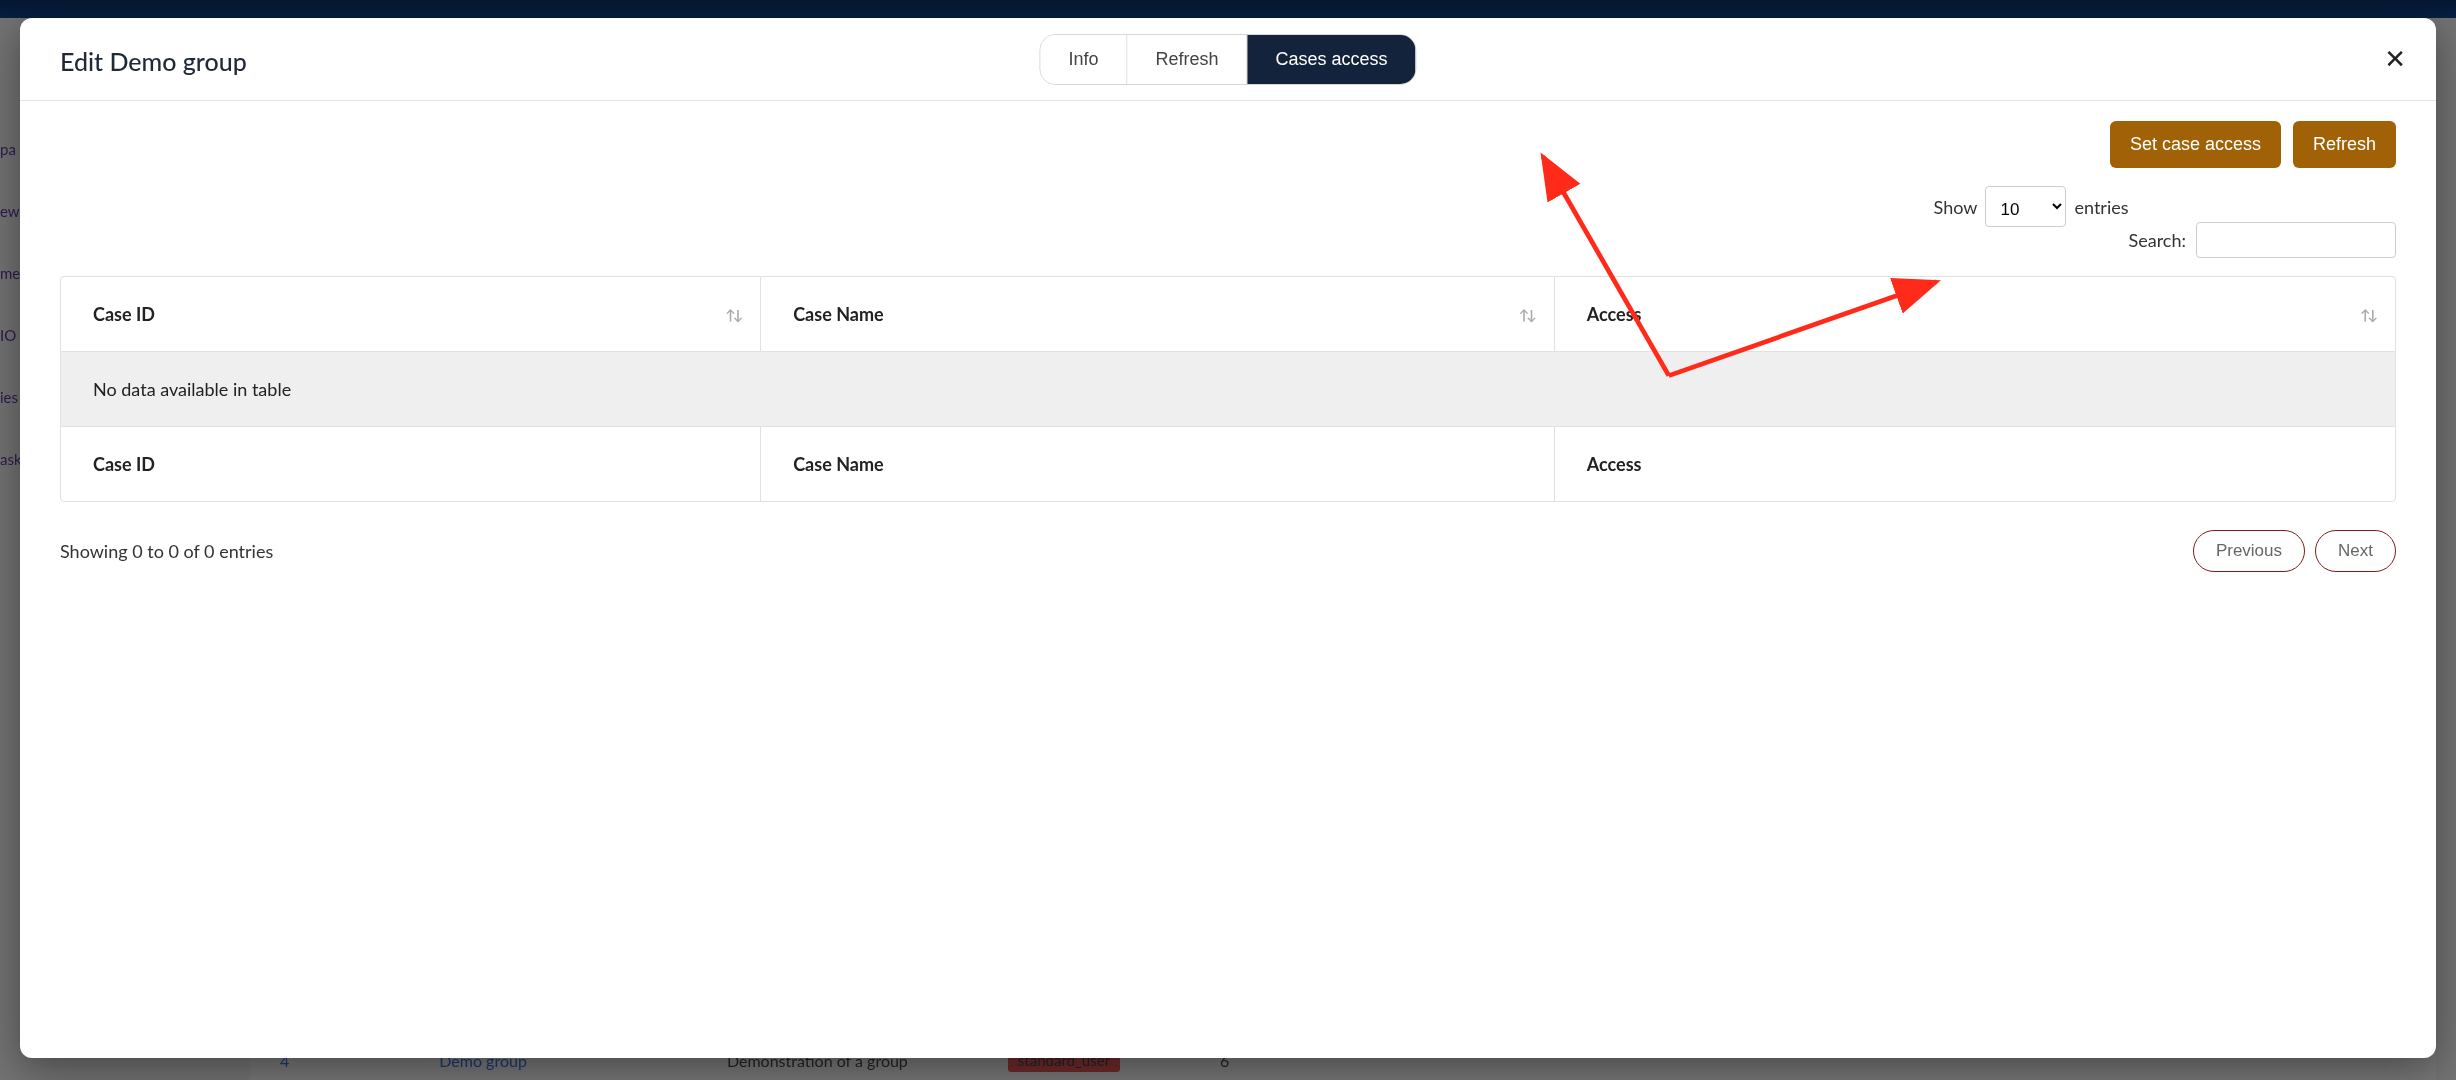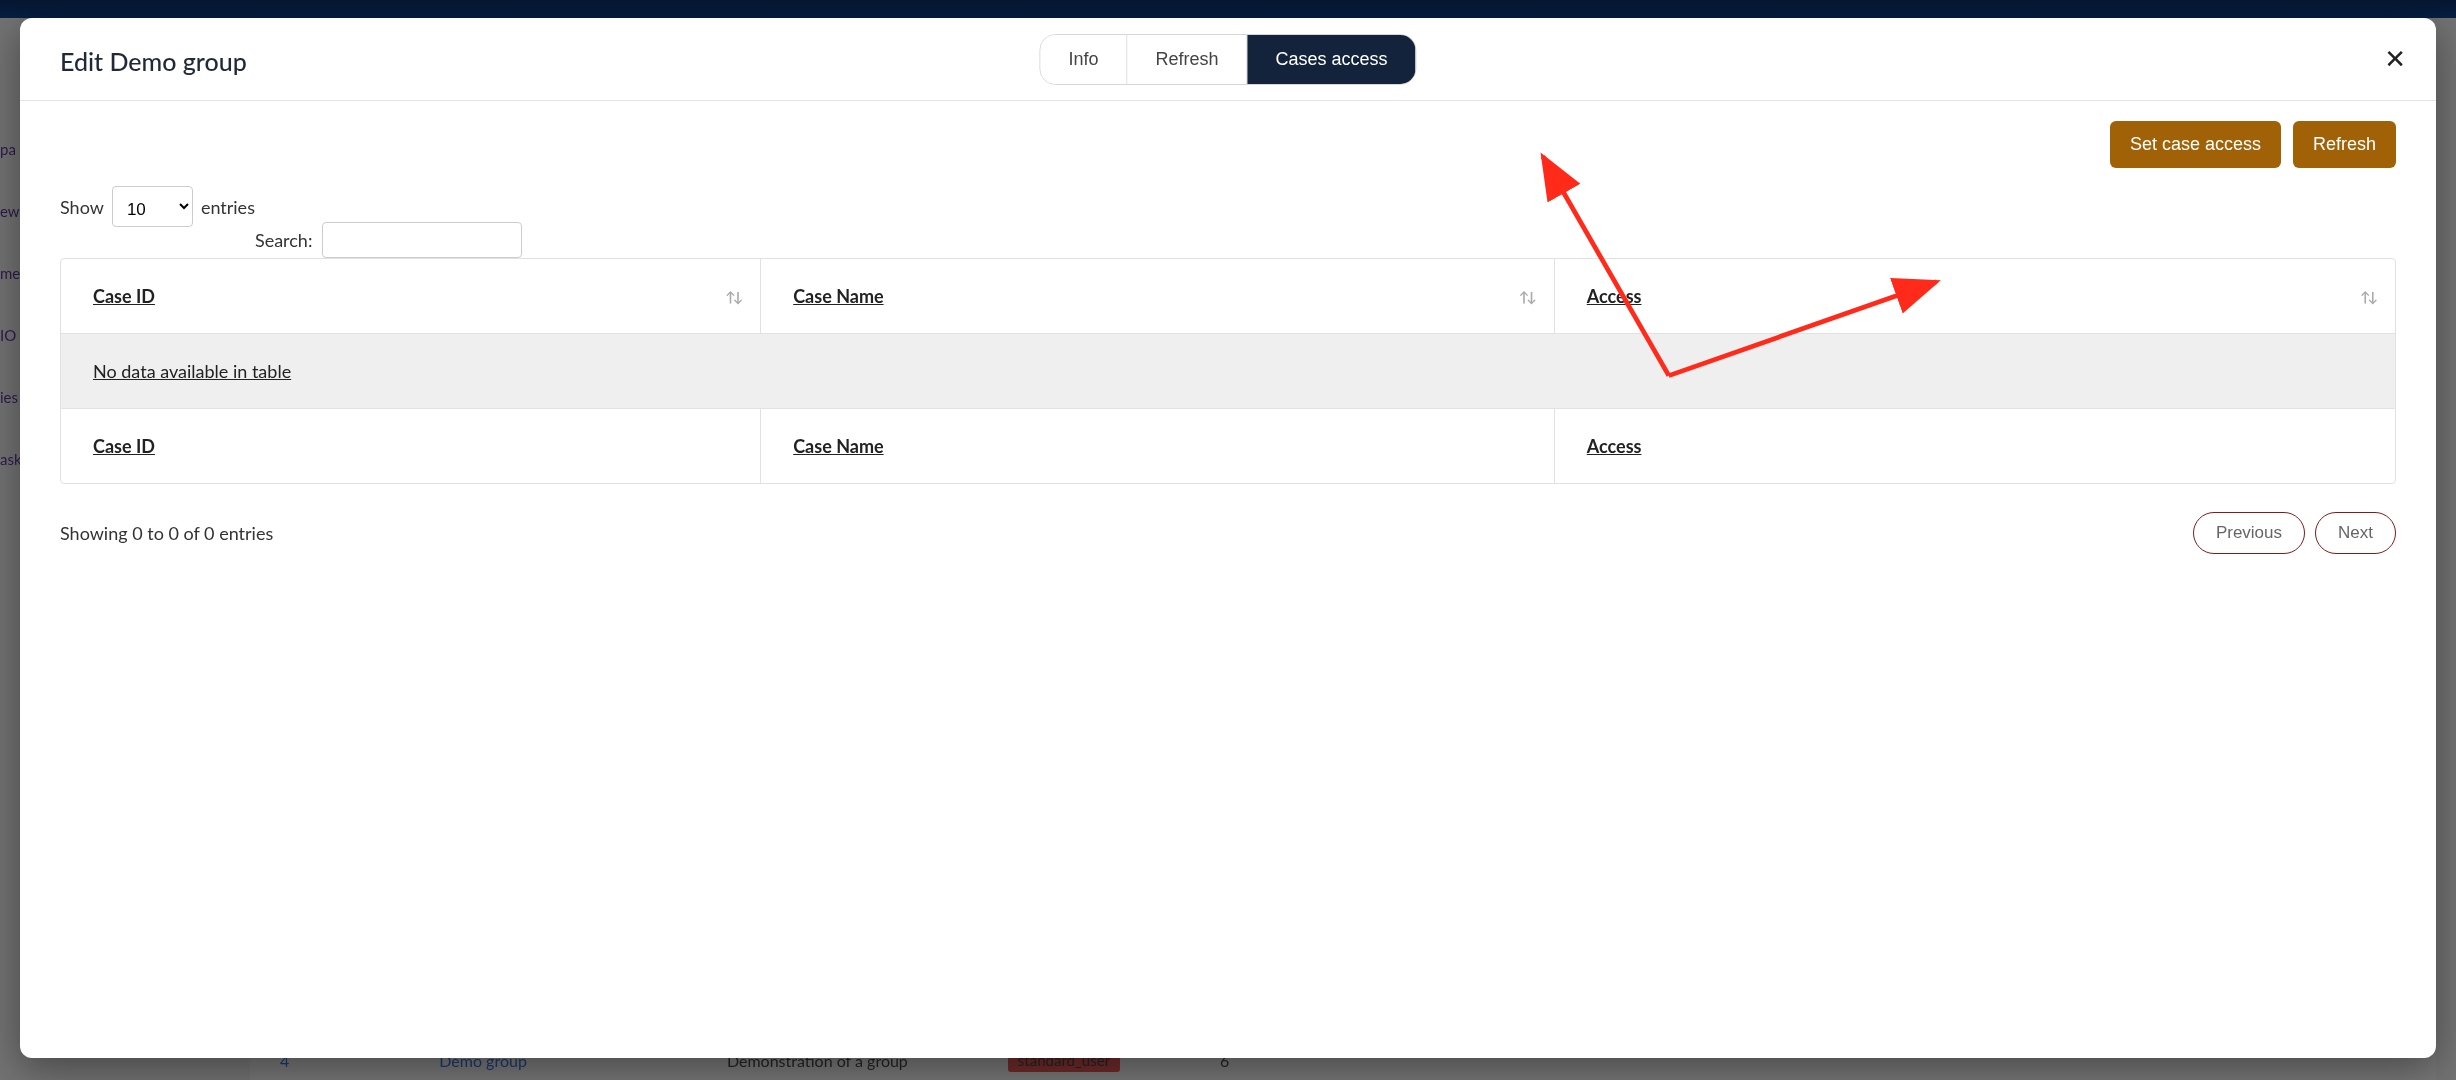--- a/index.html
+++ b/index.html
@@ -69,38 +69,38 @@
   }
 
   .modal-body { flex:1; padding: 20px 40px 20px 40px; overflow:auto; }
 
   .actions-row { display:flex; justify-content:flex-end; gap:12px; margin-bottom:18px; }
   .btn-dark {
     background:#a16207; color:#fff; border:none; border-radius:6px;
     padding: 13px 20px; font-size:18px; cursor:pointer;
   }
 
-  .table-controls { display:flex; justify-content:flex-start; align-items:flex-start; }
+  .table-controls { display:flex; justify-content:flex-end; align-items:flex-start; margin-bottom:18px; }
   .length-label { font-size:18px; color:#333; display:flex; align-items:center; gap:8px; }
   .length-label select {
     padding: 12px 30px 6px 10px; font-size:17px; border:1px solid #ccc; border-radius:4px;
     background:#fff;
   }
   .search-wrap { display:flex; align-items:center; gap:10px; font-size:18px; color:#333; margin-top:36px;}
   .search-wrap input {
     border:1px solid #ccc; border-radius:4px; padding:7px 10px; font-size:17px; width:200px;
   }
 
   table.cases {
     width:100%; border-collapse:separate; border-spacing:0;
     border:1px solid #e1e1e1; border-radius:4px; overflow:hidden;
   }
   table.cases th, table.cases td {
     border-right:1px solid #e1e1e1; border-bottom:1px solid #e1e1e1;
-    padding: 26px 32px; text-align:left; font-size:18px; color:#222;text-decoration:underline;
+    padding: 26px 32px; text-align:left; font-size:18px; color:#222;
   }
   table.cases th:last-child, table.cases td:last-child { border-right:none; }
   table.cases thead th { font-weight:700; position:relative; }
   .sort-icons {
     position:absolute; right:20px; top:50%; transform:translateY(-50%);
     color:#aaa; font-size:14px; letter-spacing:-3px;
   }
   .empty-row td {
     background:#efefef; text-align:center; color:#555; padding:22px;
     border-right:none;

